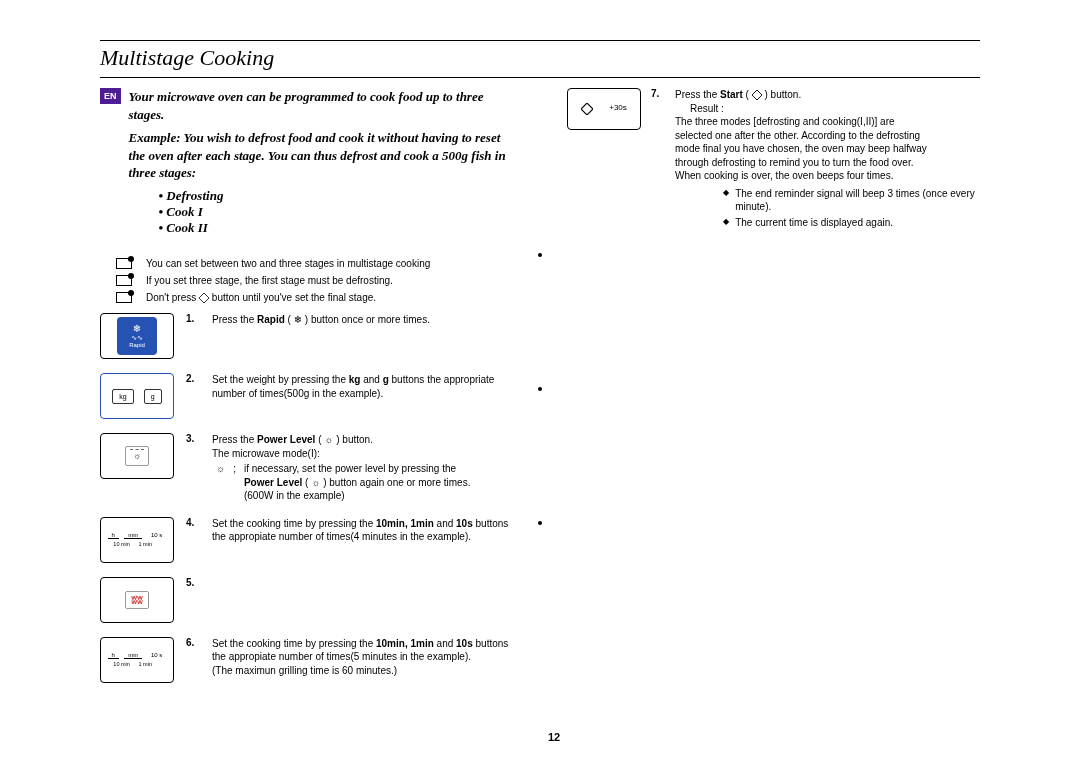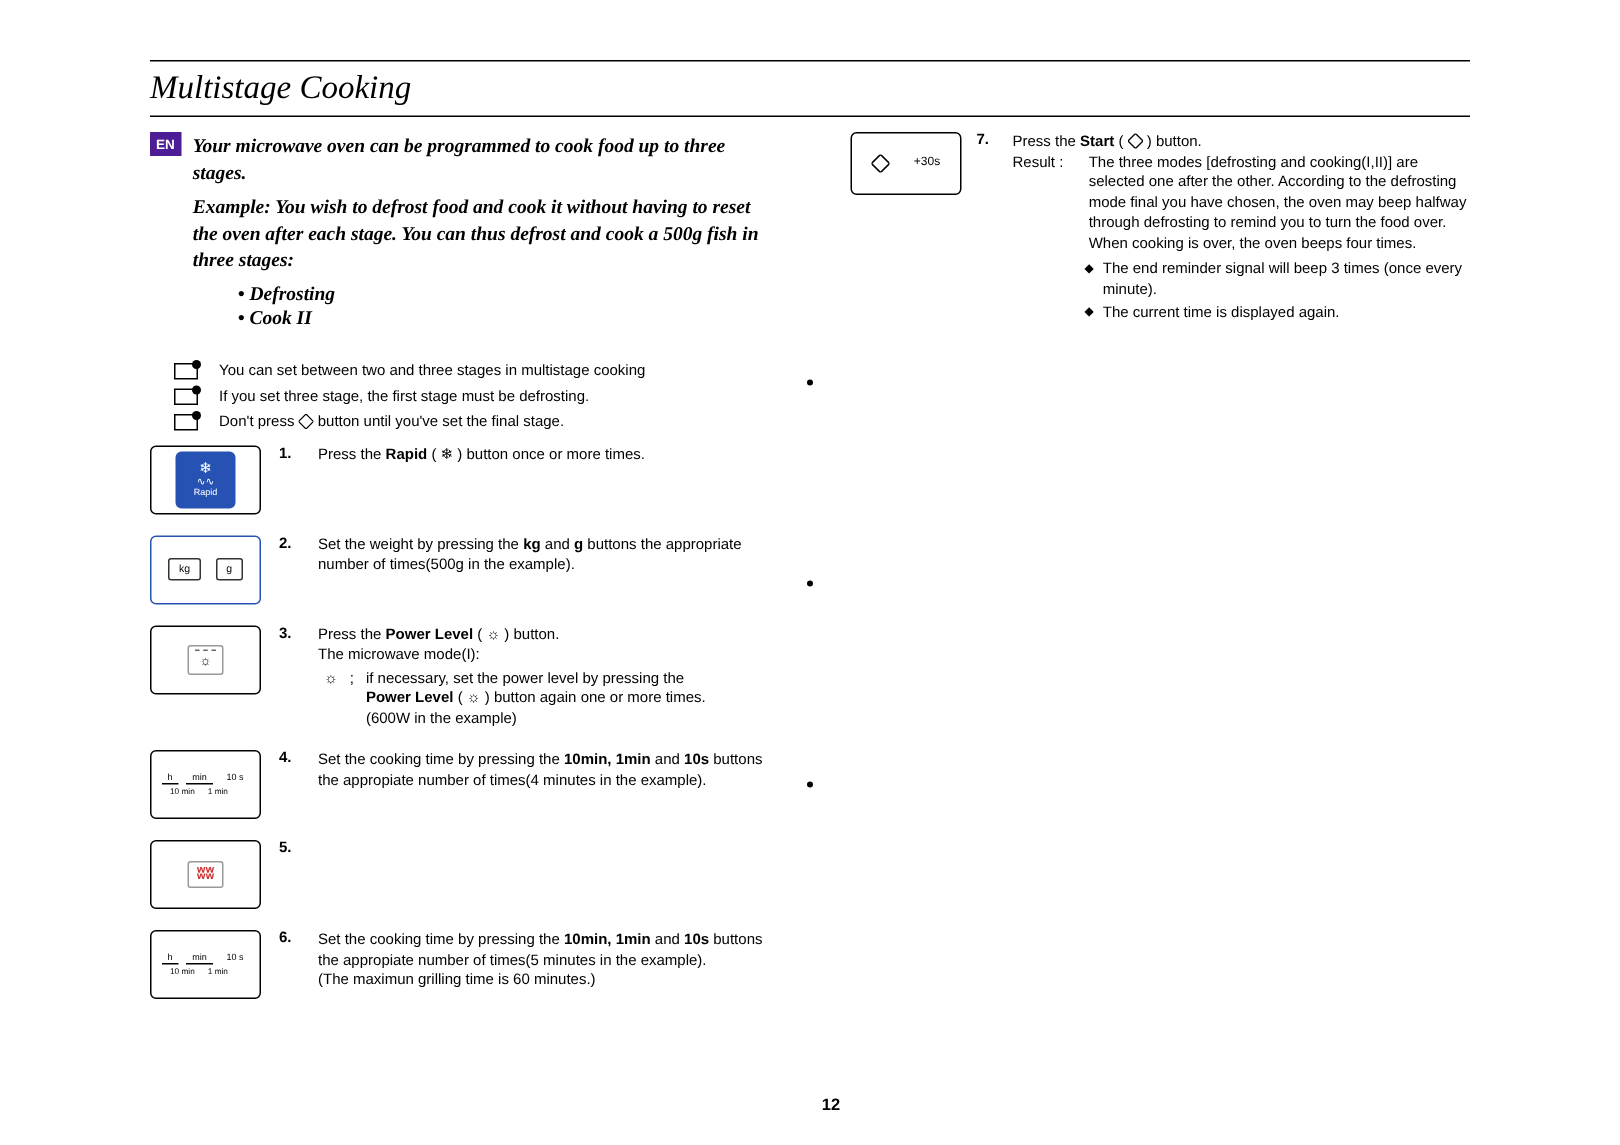--- a/index.html
+++ b/index.html
@@ -178,21 +178,21 @@
   .grill-ico {
     width:22px;height:16px;border:1px solid #999;border-radius:2px;display:flex;align-items:center;justify-content:center;
     color:#c33;font-size:11px;font-weight:bold;
   }
   .start-fig-inner {
     display:flex;align-items:flex-start;gap:16px;font-size:8px;
   }
   .start-fig-inner svg{width:12px;height:12px;}
   .right-step {display:flex;gap:10px;}
   .right-text-group{font-size:10px;line-height:1.35;}
-  .right-text-group .result-label{display:inline-block;width:48px;vertical-align:top;}
+  .right-text-group .result-label{display:inline-block;width:48px;vertical-align:top;margin-left:15px;}
   .right-bullets {margin:4px 0 0 48px;padding:0;list-style:none;}
   .right-bullets li{display:flex;gap:6px;margin-bottom:2px;}
   .right-bullets li::before{content:"◆";font-size:8px;line-height:1.6;}
   .inline-icon{display:inline-block;vertical-align:middle;}
   .page-number {
     position:absolute;bottom:20px;left:14px;width:100%;text-align:center;font-size:11px;font-weight:bold;
   }
 </style>
 </head>
 <body>
@@ -207,20 +207,21 @@
   <div class="content">
 
     <div class="col">
       <div class="en-intro">
         <span class="en-badge">EN</span>
         <div>
           <div class="intro-text">Your microwave oven can be programmed to cook food up to three stages.</div>
           <div class="intro-text" style="margin-top:6px;">Example: You wish to defrost food and cook it without having to reset the oven after each stage. You can thus defrost and cook a 500g fish in three stages:</div>
           <ul class="stage-bullets">
             <li>Defrosting</li>
+            <li>Cook I</li>
             <li>Cook II</li>
           </ul>
         </div>
       </div>
 
       <div class="notes">
         <div class="note-row">
           <span class="note-icon"></span>
           <span class="note-text">You can set between two and three stages in multistage cooking</span>
         </div>

